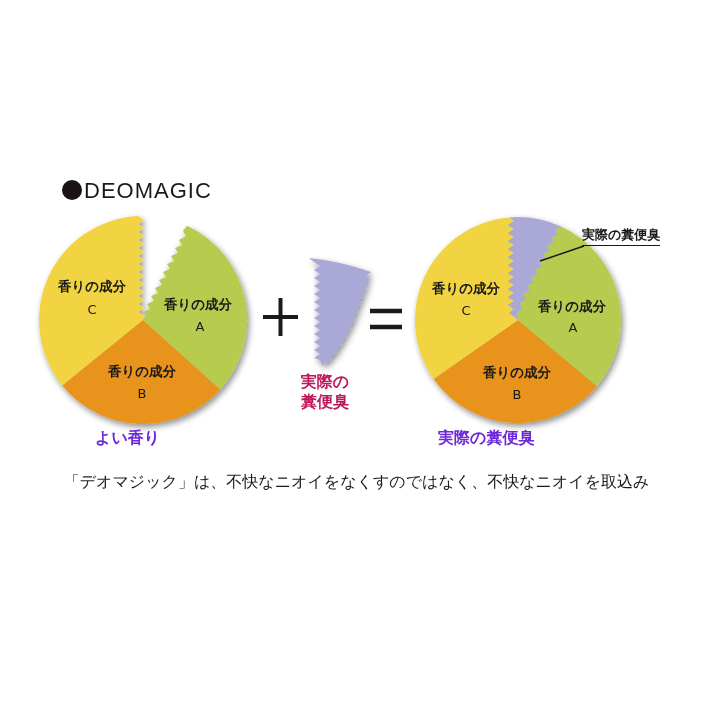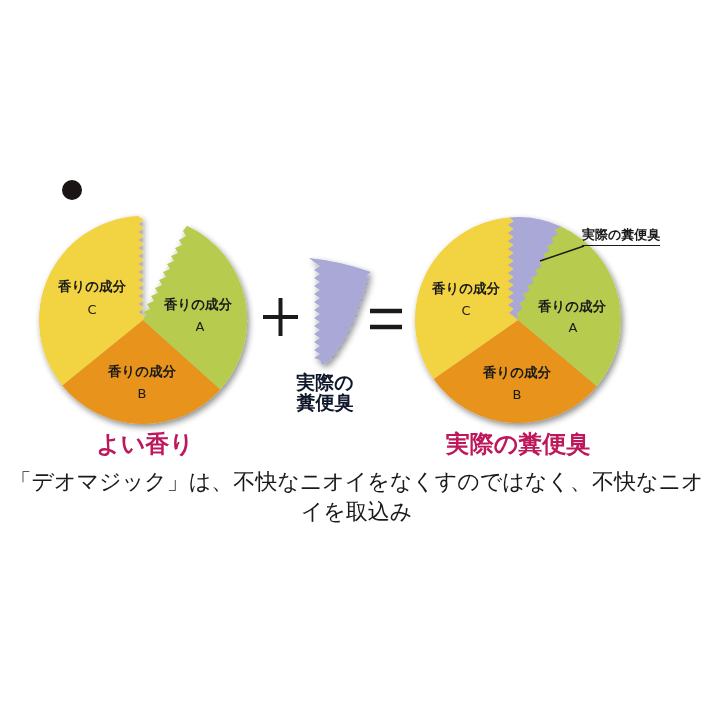--- a/index.html
+++ b/index.html
@@ -5,33 +5,33 @@
   html, body { margin:0; padding:0; background:#ffffff; }
   body { width:713px; height:713px; position:relative; overflow:hidden;
          font-family: "DejaVu Sans", "Liberation Sans", sans-serif; color:#1a1a1a; }
   svg.canvas { position:absolute; left:0; top:0; }
   .pie-label { font-size:13.5px; font-weight:bold; fill:#1a1a1a; text-anchor:middle; }
   .pie-letter { font-size:13px; fill:#1a1a1a; text-anchor:middle; }
   .brand { position:absolute; left:62px; top:178px; font-size:22px; letter-spacing:1px;
            color:#1a1a1a; font-family:"Liberation Sans", sans-serif; }
   .brand .dot { display:inline-block; width:20px; height:20px; border-radius:50%;
                 background:#1a1414; vertical-align:-2px; margin-right:2px; }
-  .caption { position:absolute; font-size:24px; font-weight:bold; text-align:center; color:#be185d; }
-  .odor-label { position:absolute; left:290px; top:372px; width:70px; font-size:19px; font-weight:bold;
-                line-height:20px; text-align:center; color:#0f172a; }
+  .caption { position:absolute; font-size:16px; font-weight:bold; color:#6d28d9; }
+  .odor-label { position:absolute; left:290px; top:372px; width:70px; font-size:16px; font-weight:bold;
+                line-height:20px; text-align:center; color:#be185d; }
   .callout { position:absolute; left:582px; top:226px; font-size:13px; font-weight:bold;
              color:#1a1a1a; border-bottom:1.5px solid #1a1a1a; padding-bottom:1px; white-space:nowrap;text-align:center; }
   .desc { position:absolute; left:0; width:713px; top:467px; text-align:center;
-          font-size:22px; line-height:30px; color:#1a1a1a; }
+          font-size:16px; line-height:30px; color:#1a1a1a; }
 </style>
 </head>
 <body>
 
 <div class="brand">
-  <span class="dot"></span>
+  <span class="dot"></span><span>DEOMAGIC</span>
 </div>
 
 <svg class="canvas" width="713" height="713" viewBox="0 0 713 713">
   <defs>
     <filter id="shadow" x="-20%" y="-20%" width="140%" height="140%">
       <feGaussianBlur in="SourceAlpha" stdDeviation="3"></feGaussianBlur>
       <feOffset dx="2" dy="3" result="ob"></feOffset>
       <feComponentTransfer>
           <feFuncA type="linear" slope="0.45"></feFuncA>
         </feComponentTransfer>

